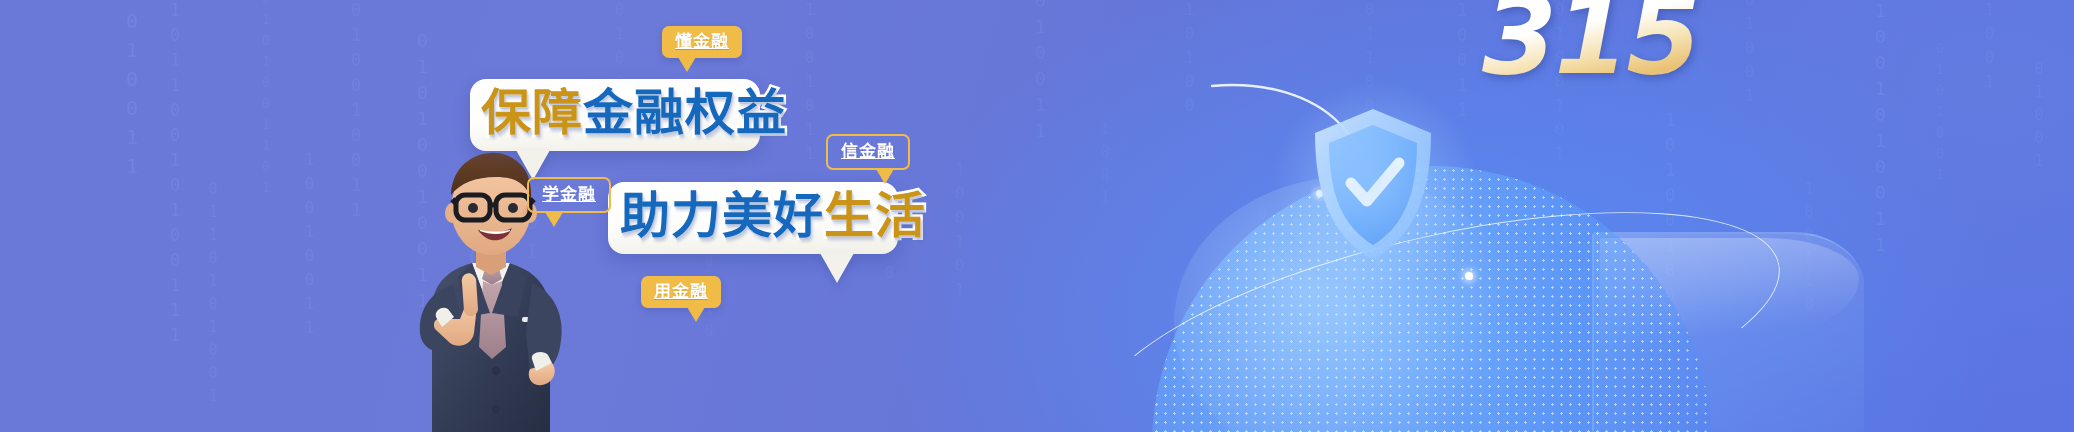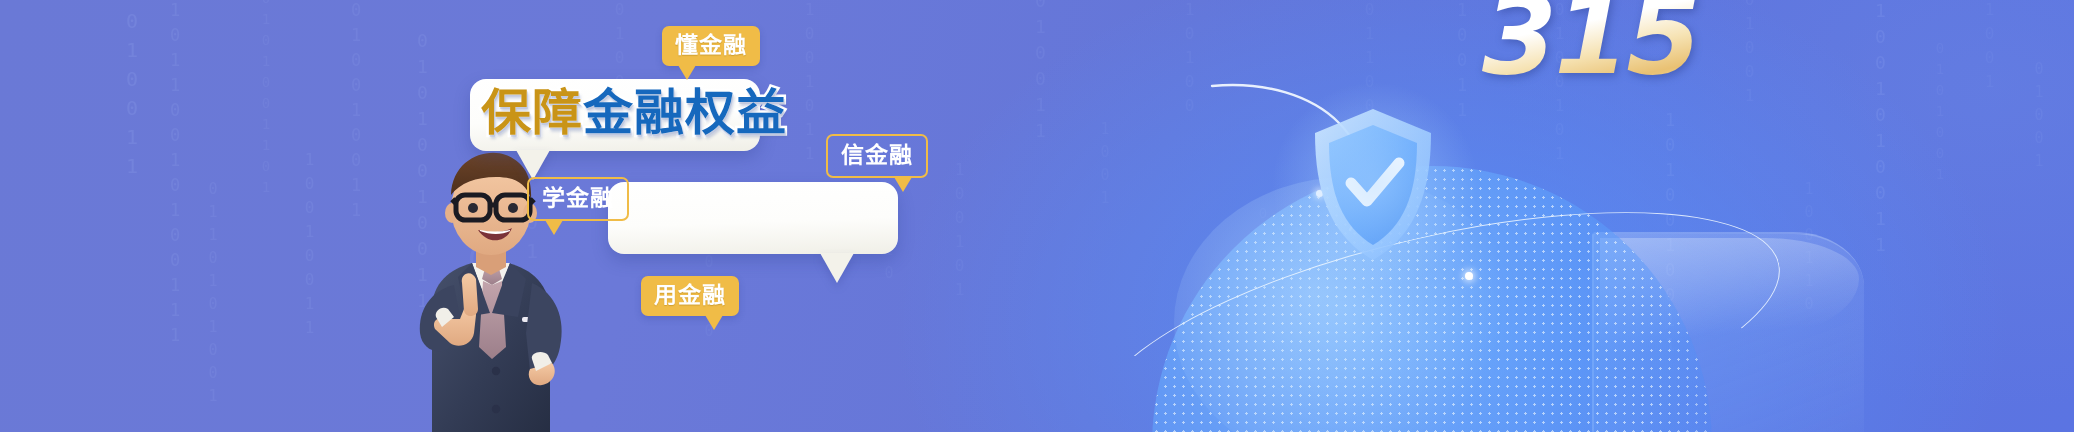--- a/index.html
+++ b/index.html
@@ -164,26 +164,27 @@
       2px 4px 3px rgba(90,110,170,.30);
   }
   .t-gold{color:#c99417;}
   .t-blue{color:#1668bd;margin-top:8px;}
 
   
   .tag{
     position:absolute;
     padding:5px 13px 6px;
     border-radius:7px;
-    font-size:23px;
+    font-size:17px;
     font-weight:bold;
     color:#ffffff;
     letter-spacing:1px;
     white-space:nowrap;
     line-height:1.25;
+    text-decoration:underline;
   }
   .tag .ttail{position:absolute;width:0;height:0;}
   .tag-solid{
     background:#f0bc47;
     box-shadow:0 3px 7px rgba(40,60,140,.22);
     text-shadow:0 1px 1px rgba(150,105,10,.35);
   }
   .tag-solid .ttail{
     border-left:9px solid transparent;border-right:9px solid transparent;
     border-top:15px solid #f0bc47;bottom:-14px;
@@ -361,20 +362,23 @@
   <div class="bubble bubble-1">
     <div class="tail"></div>
   </div>
   <div class="headline h1">
     <span class="t-gold">保障</span><span class="t-blue">金融权益</span>
   </div>
 
   <div class="bubble bubble-2">
     <div class="tail"></div>
   </div>
+  <div class="headline h2">
+    <span class="t-blue">助力美好</span><span class="t-gold">生活</span>
+  </div>
 
   <div class="tag tag-solid tag-dong">
     <span>懂金融</span>
     <span class="ttail"></span>
   </div>
 
   <div class="tag tag-outline tag-xin">
     <span>信金融</span>
     <span class="ttail"></span>
   </div>

